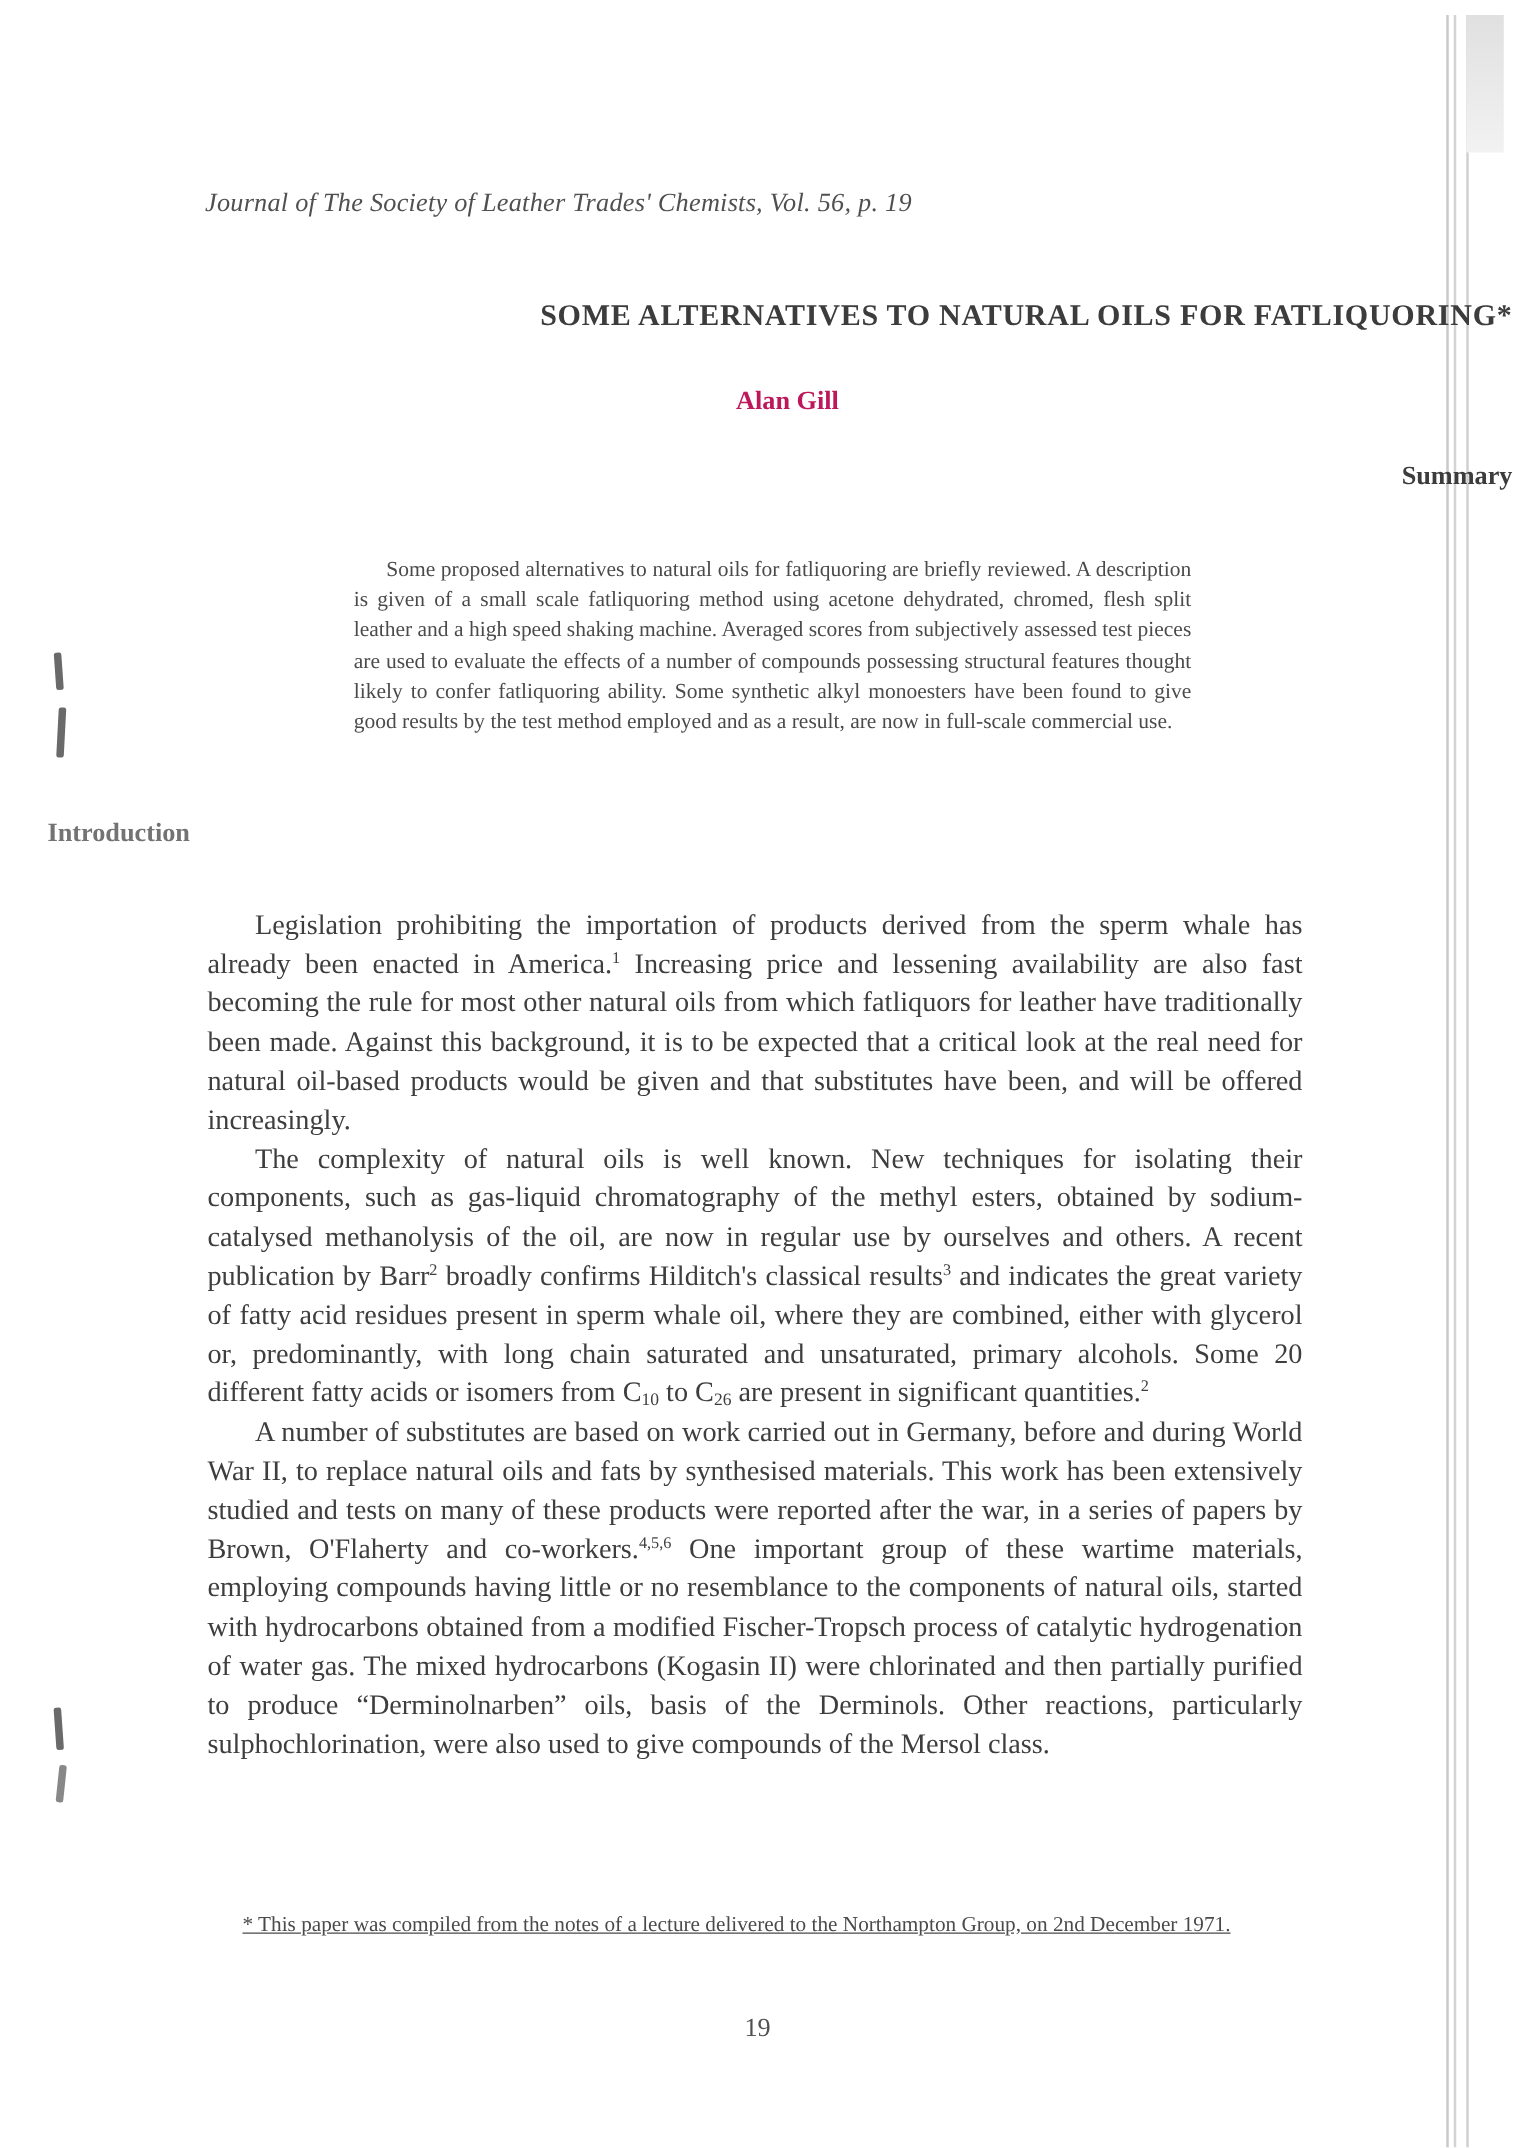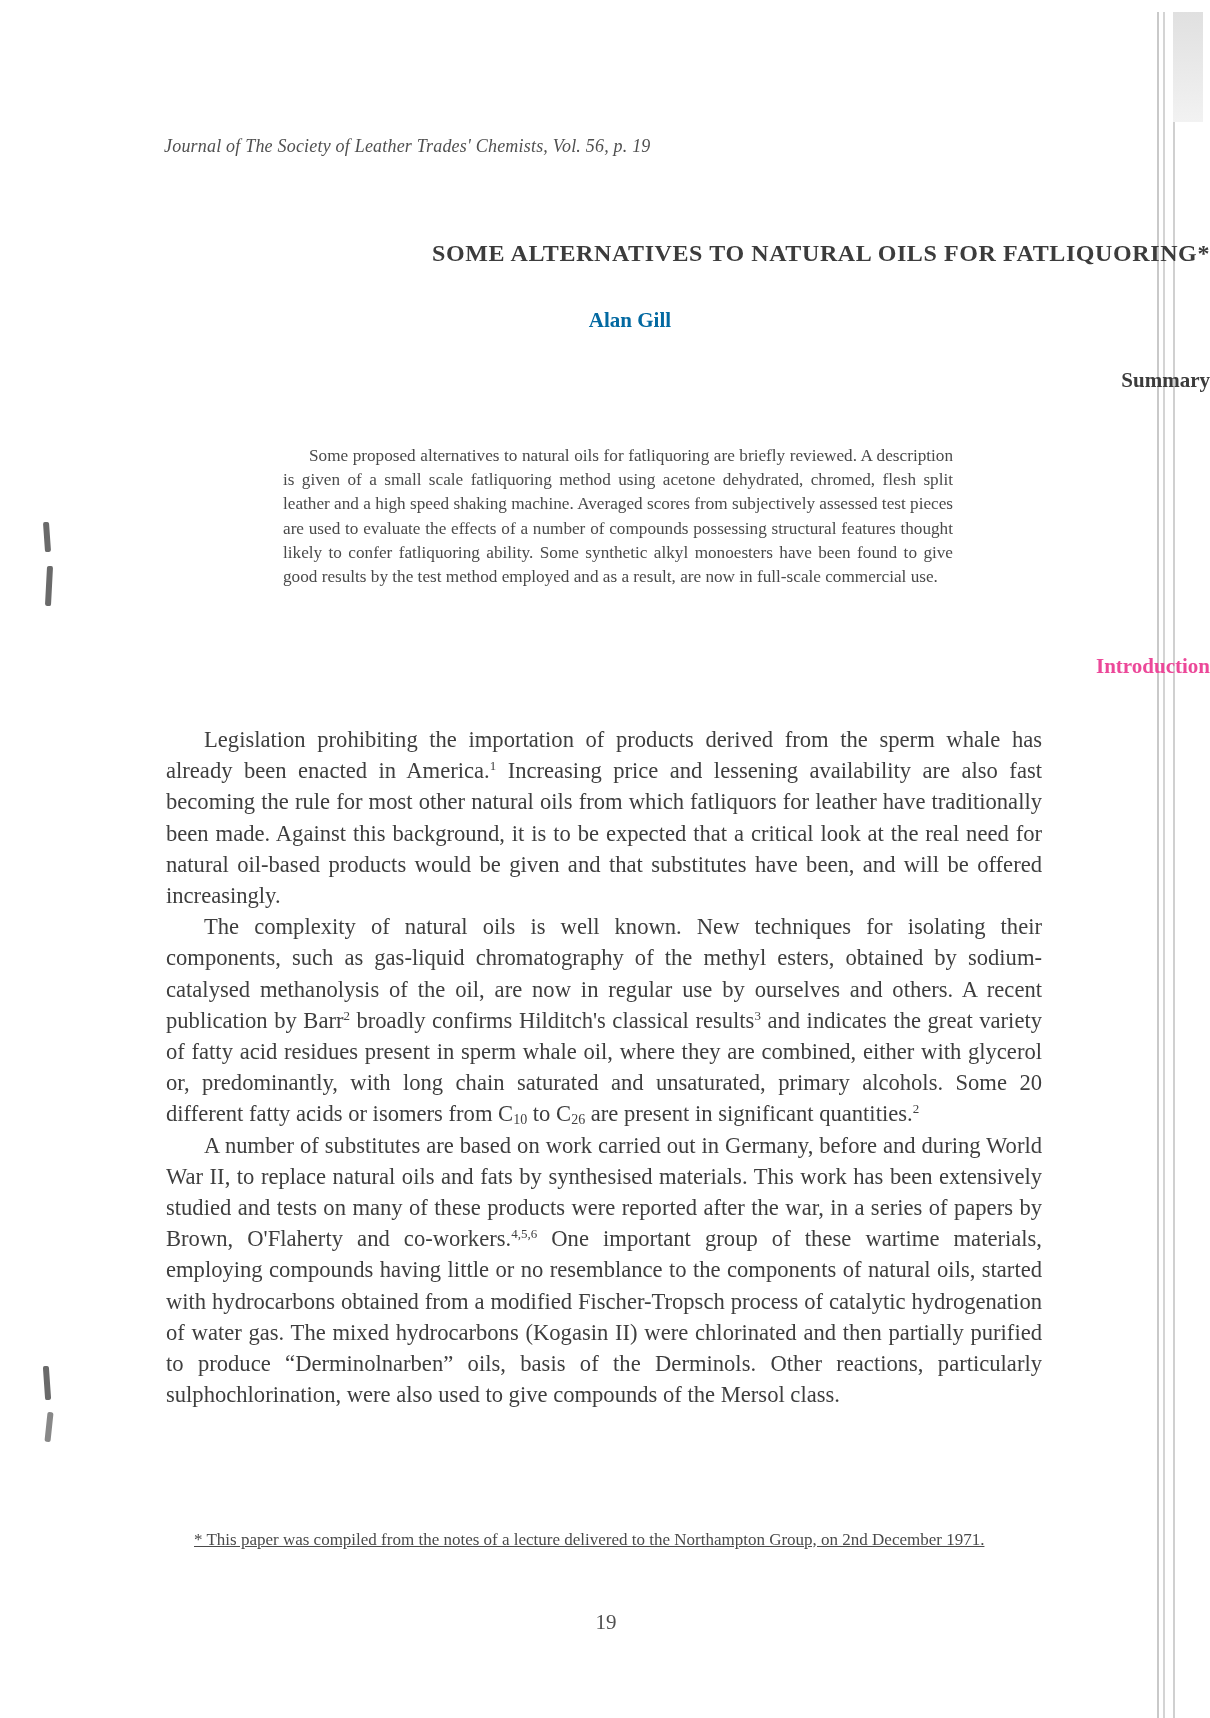--- a/index.html
+++ b/index.html
@@ -2,39 +2,39 @@
 <html><head>
 <meta charset="utf-8">
 <style>
   html, body { margin: 0; padding: 0; }
   body {
     width: 1210px; height: 1718px; background: #ffffff; position: relative; overflow: hidden;
     font-family: "Liberation Serif", "DejaVu Serif", serif; color: #3a3a3a;
   }
   .page { position: absolute; left: 0; top: 0; width: 1210px; height: 1718px; }
   .running-head {
-    position: absolute; left: 164px; top: 136px; font-style: italic; font-size: 18px; color: #505050; letter-spacing: 0.2px;
+    position: absolute; left: 164px; top: 150px; font-style: italic; font-size: 21px; color: #505050; letter-spacing: 0.2px;
   }
   .title {
     position: absolute; left: 0; width: 1210px; top: 240px; text-align: right; font-weight: bold;
     font-size: 24px; letter-spacing: 0.6px; color: #3c3c3c; padding-left: 38px; box-sizing: border-box;
   }
   .author {
-    position: absolute; left: 0; width: 1210px; top: 308px; text-align: center; font-weight: bold; font-size: 21px; color: #0369a1; padding-left: 50px; box-sizing: border-box;
+    position: absolute; left: 0; width: 1210px; top: 308px; text-align: center; font-weight: bold; font-size: 21px; color: #be185d; padding-left: 50px; box-sizing: border-box;
   }
   .summary-head {
     position: absolute; left: 0; width: 1210px; top: 368px; text-align: right; font-weight: bold; font-size: 21px; color: #3c3c3c; padding-left: 38px; box-sizing: border-box;
   }
   .summary {
     position: absolute; left: 283px; top: 412px; width: 670px; font-size: 17.2px; line-height: 24.2px; text-align: justify; color: #4a4a4a;
     text-indent: 26px;
     margin-top: 32px;
   }
   .intro-head {
-    position: absolute; left: 0; width: 1210px; top: 654px; text-align: right; font-weight: bold; font-size: 21px; color: #ec4899; padding-left: 38px; box-sizing: border-box;
+    position: absolute; left: 0; width: 1210px; top: 654px; text-align: left; font-weight: bold; font-size: 21px; color: #737373; padding-left: 38px; box-sizing: border-box;
   }
   .body-text {
     position: absolute; left: 166px; top: 724px; width: 876px; font-size: 22.6px; line-height: 31.2px; color: #3e3e3e;
   }
   .body-text p { margin: 0; text-align: justify; text-indent: 38px; }
   sup { font-size: 13px; vertical-align: 8px; line-height: 0; }
   sub { font-size: 14px; vertical-align: -3px; line-height: 0; }
   .footnote {
     position: absolute; left: 166px; top: 1528px; width: 876px; font-size: 17px; line-height: 24px; color: #4a4a4a; text-align: justify; text-indent: 28px; text-decoration: underline;
   }

